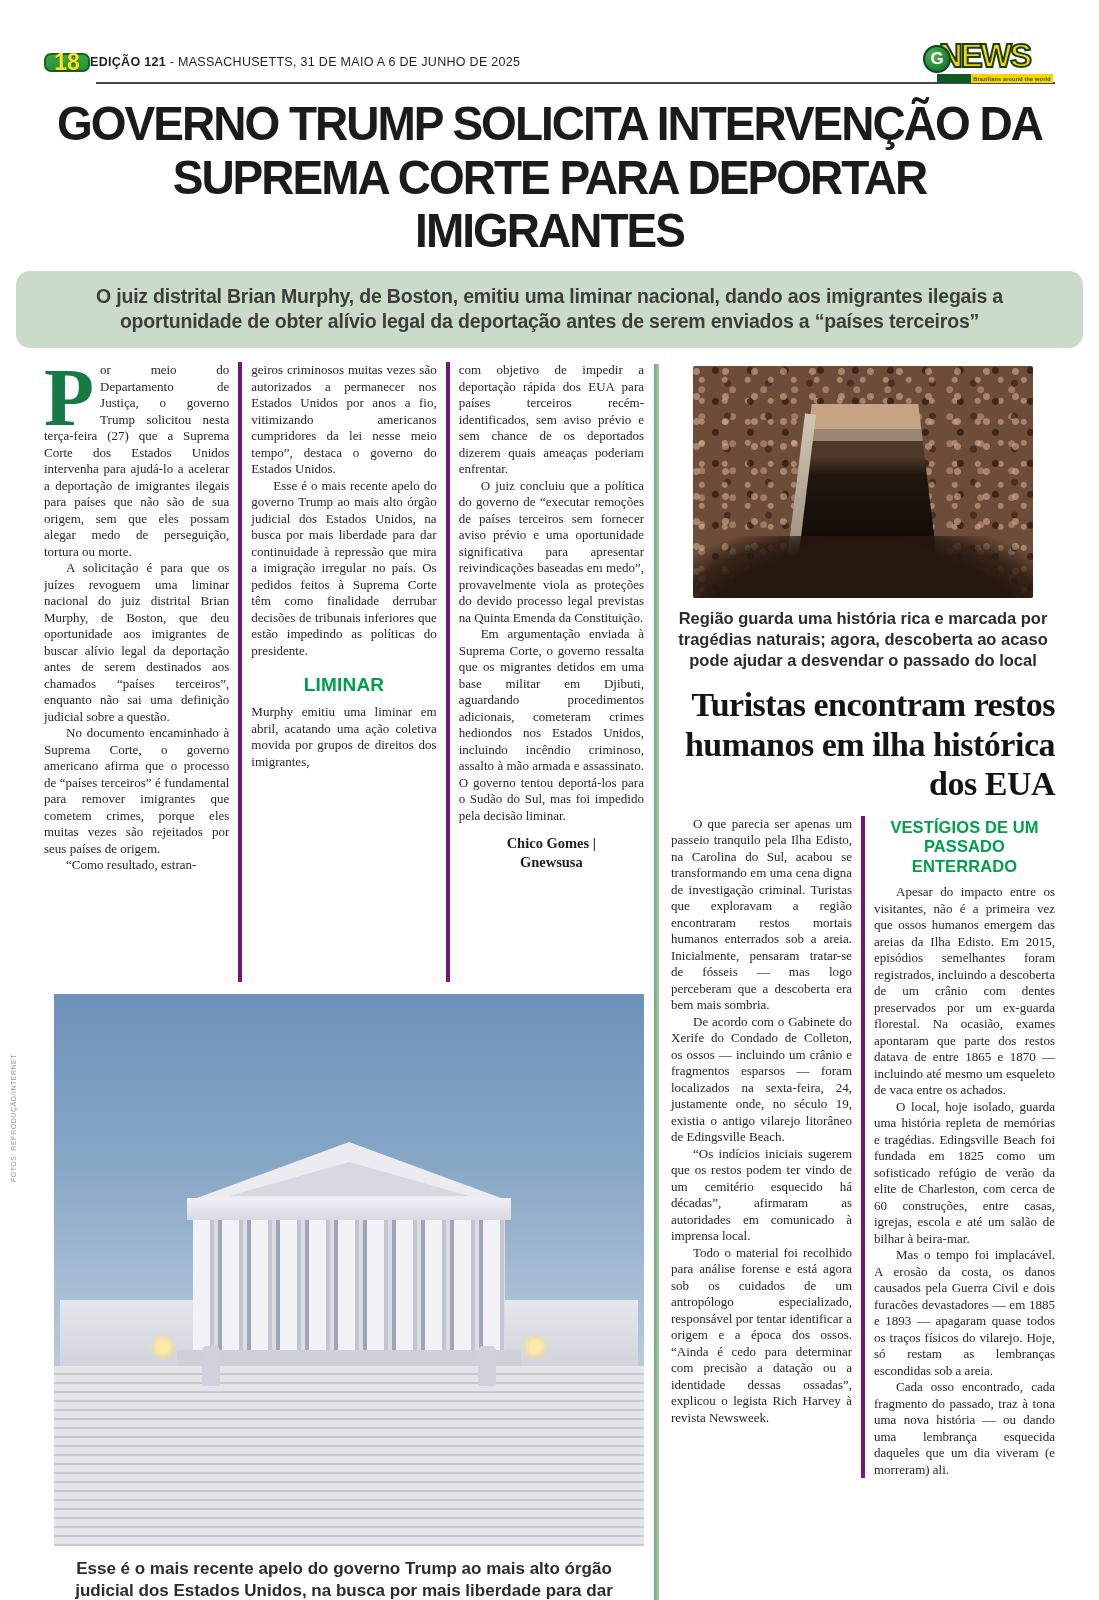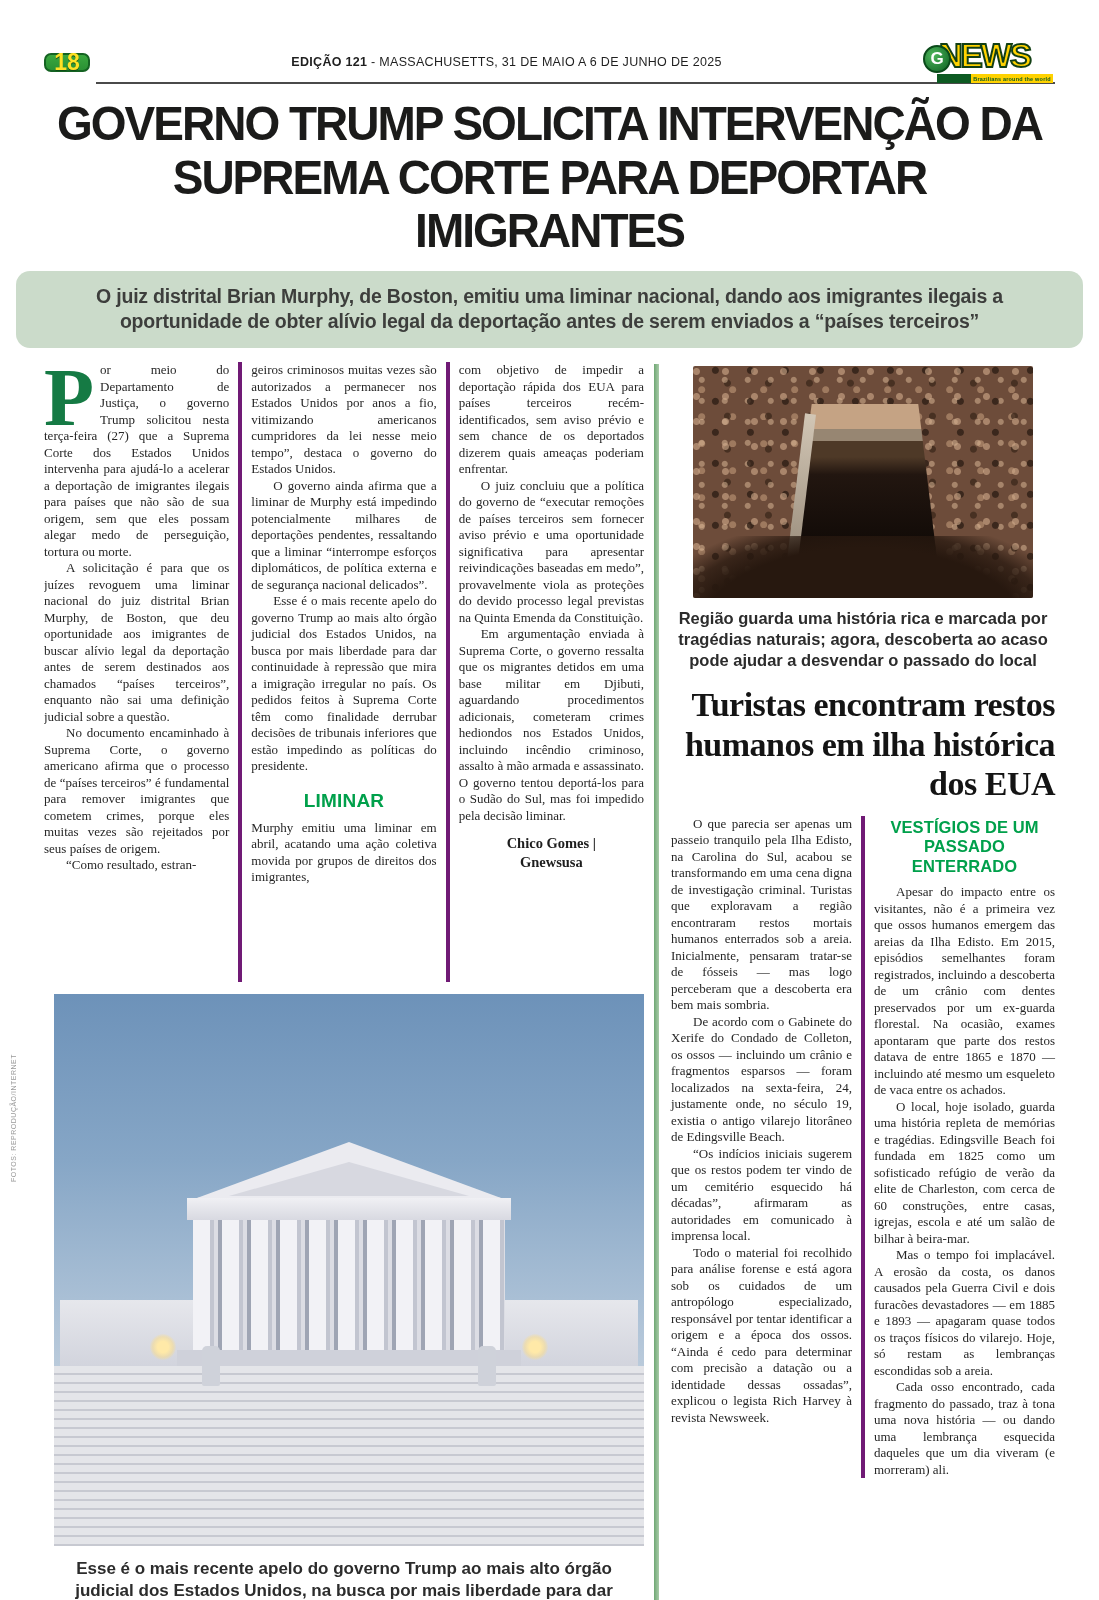--- a/index.html
+++ b/index.html
@@ -8,21 +8,21 @@
 
   
   .header { display:flex; align-items:center; margin:44px 44px 0 44px; position:relative; height:36px; }
   .page-badge {
     width:46px; height:19px; border-radius:7px;
     background:linear-gradient(#3aa83f,#2a9134); border:2px solid #156322;
     color:#ffe224; font-family:"Liberation Sans",sans-serif; font-weight:bold; font-size:23px;
     display:flex; align-items:center; justify-content:center; z-index:2;
     text-shadow:0 1px 0 #0d4d18;
   }
-  .edition { flex:1; text-align:center; font-family:"Liberation Sans",sans-serif; font-size:12.5px; color:#1f1f1f; letter-spacing:.3px; }
+  .edition { flex:1; font-family:"Liberation Sans",sans-serif; font-size:12.5px; color:#1f1f1f; letter-spacing:.3px; }
   .edition b { font-weight:bold; }
   .logo { position:relative; width:132px; height:40px; z-index:2; }
   .logo-news { position:absolute; left:16px; top:-5px; font-family:"Liberation Sans",sans-serif; font-weight:bold; font-size:33px; letter-spacing:-2px; color:#ffd200; -webkit-text-stroke:2px #123f14; }
   .logo-g { position:absolute; left:0; top:3px; width:28px; height:28px; border-radius:50%; background:radial-gradient(circle at 35% 35%, #4db65a, #0d5f22); border:2px solid #0a4a1a; color:#fff; font-family:"Liberation Sans",sans-serif; font-weight:bold; font-size:17px; display:flex; align-items:center; justify-content:center; }
   .logo-bar { position:absolute; left:14px; right:2px; bottom:-1px; height:9px; display:flex; }
   .logo-bar-green { width:34px; background:#0d5a22; }
   .logo-bar-yellow { flex:1; background:#ffd200; color:#0d5a22; font-family:"Liberation Sans",sans-serif; font-weight:bold; font-size:5.5px; display:flex; align-items:center; justify-content:center; letter-spacing:.2px; white-space:nowrap; overflow:hidden; }
   .header-rule { height:2px; background:#4a4a4a; margin:2px 44px 0 96px; }
 
   
@@ -139,21 +139,20 @@
         <p class="dropcap-p"><span class="dropcap">P</span><span>or meio do Departamento de Justiça, o governo Trump solicitou nesta terça-feira (27) que a Suprema Corte dos Estados Unidos intervenha para ajudá-lo a acelerar a deportação de imigrantes ilegais para países que não são de sua origem, sem que eles possam alegar medo de perseguição, tortura ou morte.</span></p>
         <div>
             <p>A solicitação é para que os juízes revoguem uma liminar nacional do juiz distrital Brian Murphy, de Boston, que deu oportunidade aos imigrantes de buscar alívio legal da deportação antes de serem destinados aos chamados “países terceiros”, enquanto não sai uma definição judicial sobre a questão.</p>
             <p>No documento encaminhado à Suprema Corte, o governo americano afirma que o processo de “países terceiros” é fundamental para remover imigrantes que cometem crimes, porque eles muitas vezes são rejeitados por seus países de origem.</p>
             <p>“Como resultado, estran-</p>
           </div>
       </div>
       <div class="col cont-first">
         <div>
             <p>geiros criminosos muitas vezes são autorizados a permanecer nos Estados Unidos por anos a fio, vitimizando americanos cumpridores da lei nesse meio tempo”, destaca o governo do Estados Unidos.</p>
-            <p>O governo ainda afirma que a liminar de Murphy está impedindo potencialmente milhares de deportações pendentes, ressaltando que a liminar “interrompe esforços diplomáticos, de política externa e de segurança nacional delicados”.</p>
             <p>Esse é o mais recente apelo do governo Trump ao mais alto órgão judicial dos Estados Unidos, na busca por mais liberdade para dar continuidade à repressão que mira a imigração irregular no país. Os pedidos feitos à Suprema Corte têm como finalidade derrubar decisões de tribunais inferiores que estão impedindo as políticas do presidente.</p>
           </div>
         <div class="green-head liminar-head">LIMINAR</div>
         <div>
             <p>Murphy emitiu uma liminar em abril, acatando uma ação coletiva movida por grupos de direitos dos imigrantes,</p>
           </div>
       </div>
       <div class="col cont-first">
         <div>
             <p>com objetivo de impedir a deportação rápida dos EUA para países terceiros recém-identificados, sem aviso prévio e sem chance de os deportados dizerem quais ameaças poderiam enfrentar.</p>

